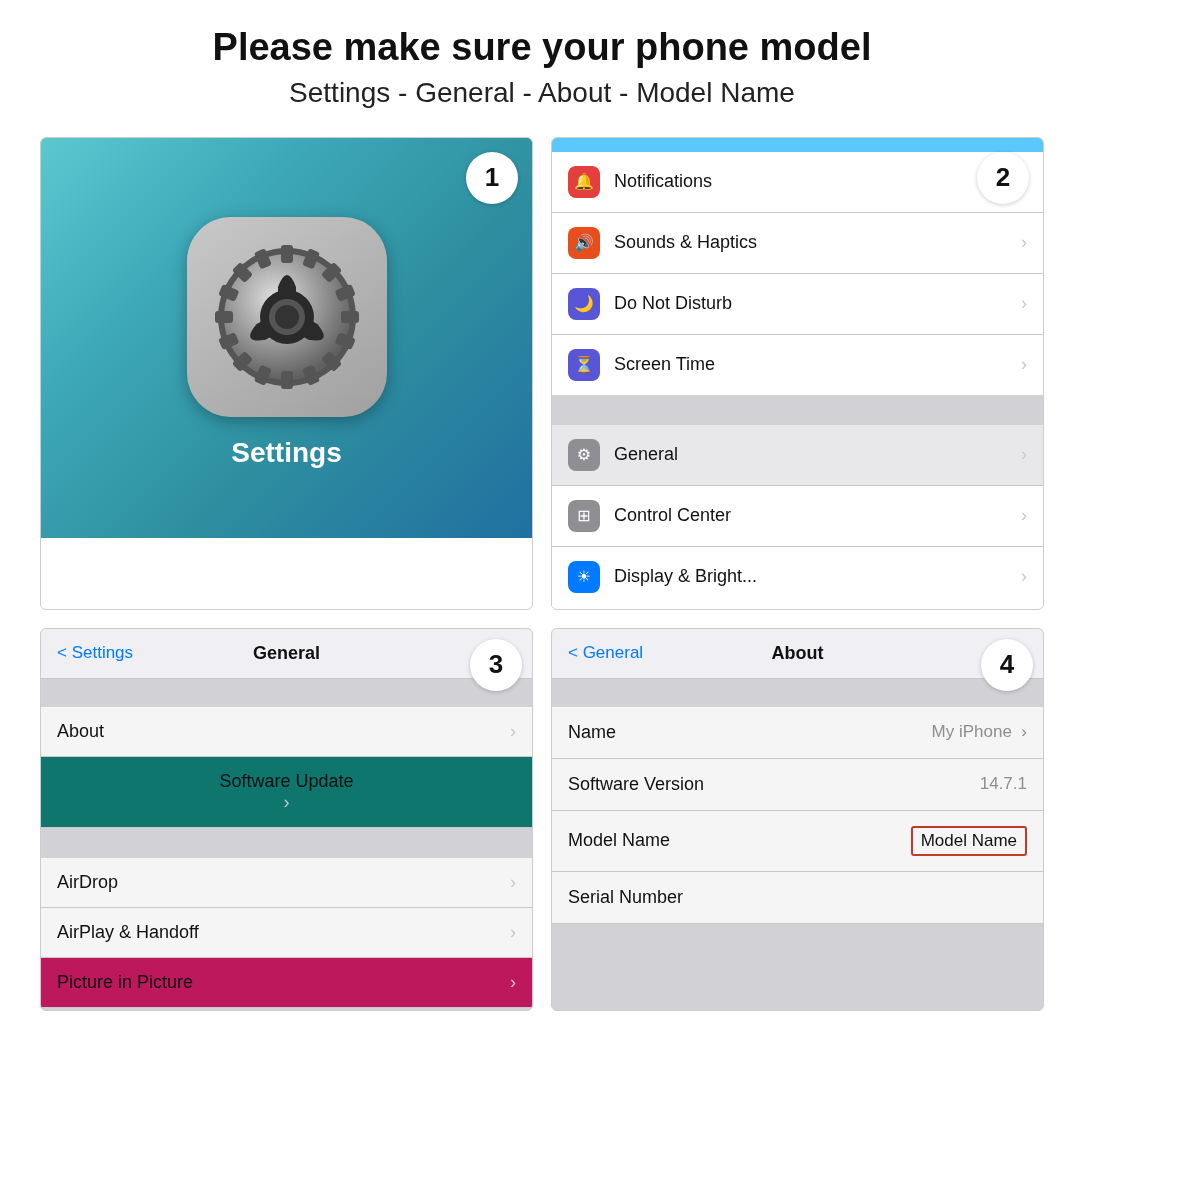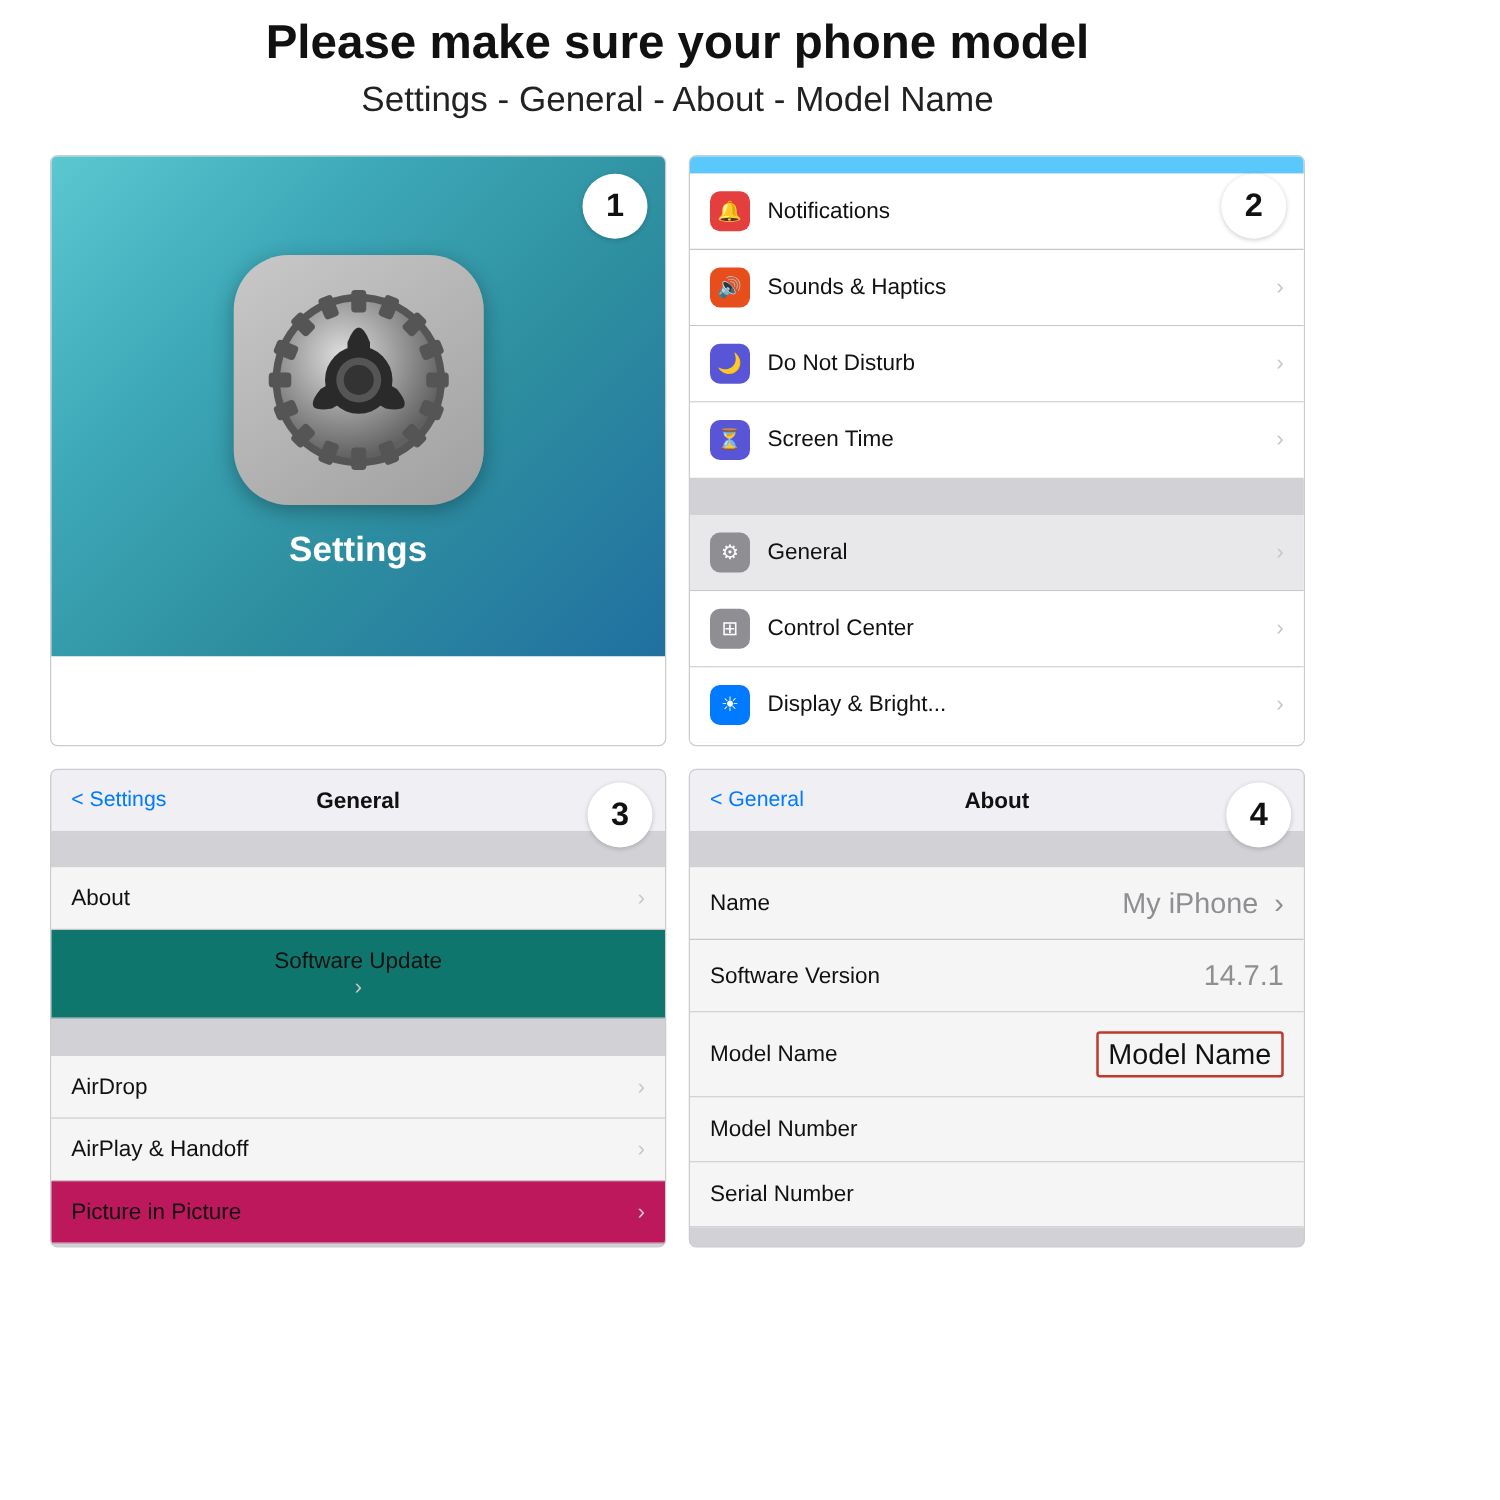--- a/index.html
+++ b/index.html
@@ -8,21 +8,21 @@
       font-family: -apple-system, BlinkMacSystemFont, 'Helvetica Neue', Arial, sans-serif;
       width: 1200px;
       height: 1200px;
       overflow: hidden;
     }
 
     .page-container {
       width: 1084px;
       min-height: 1200px;
       background: #fff;
-      padding: 12px 40px 20px 40px;
+      padding: 25px 40px 20px 40px;
     }
 
     
     .header {
       text-align: center;
       margin-bottom: 28px;
     }
     .header-title {
       font-size: 38px;
       font-weight: 700;
@@ -234,21 +234,21 @@
       background: #f5f5f5;
       border-bottom: 1px solid #c8c8c8;
     }
 
     .about-label {
       font-size: 18px;
       color: #111;
     }
 
     .about-value {
-      font-size: 23px;
+      font-size: 17px;
       color: #8e8e93;
       display: flex;
       align-items: center;
       gap: 4px;
     }
 
     .about-value.model-highlighted {
       color: #111;
       border: 2px solid #c0392b;
       padding: 3px 8px;
@@ -426,24 +426,20 @@
         <div class="about-row">
           <span class="about-label">Software Version</span>
           <span class="about-value">14.7.1</span>
         </div>
 
         <div class="about-row">
           <span class="about-label">Model Name</span>
           <span class="about-value model-highlighted">Model Name</span>
         </div>
 
-        <div class="about-row">
-          <span class="about-label">Model Number</span>
-          <span class="about-value"></span>
-        </div>
 
         <div class="about-row">
           <span class="about-label">Serial Number</span>
           <span class="about-value"></span>
         </div>
       </div>
     </div>
 
   </div>
 </div>

